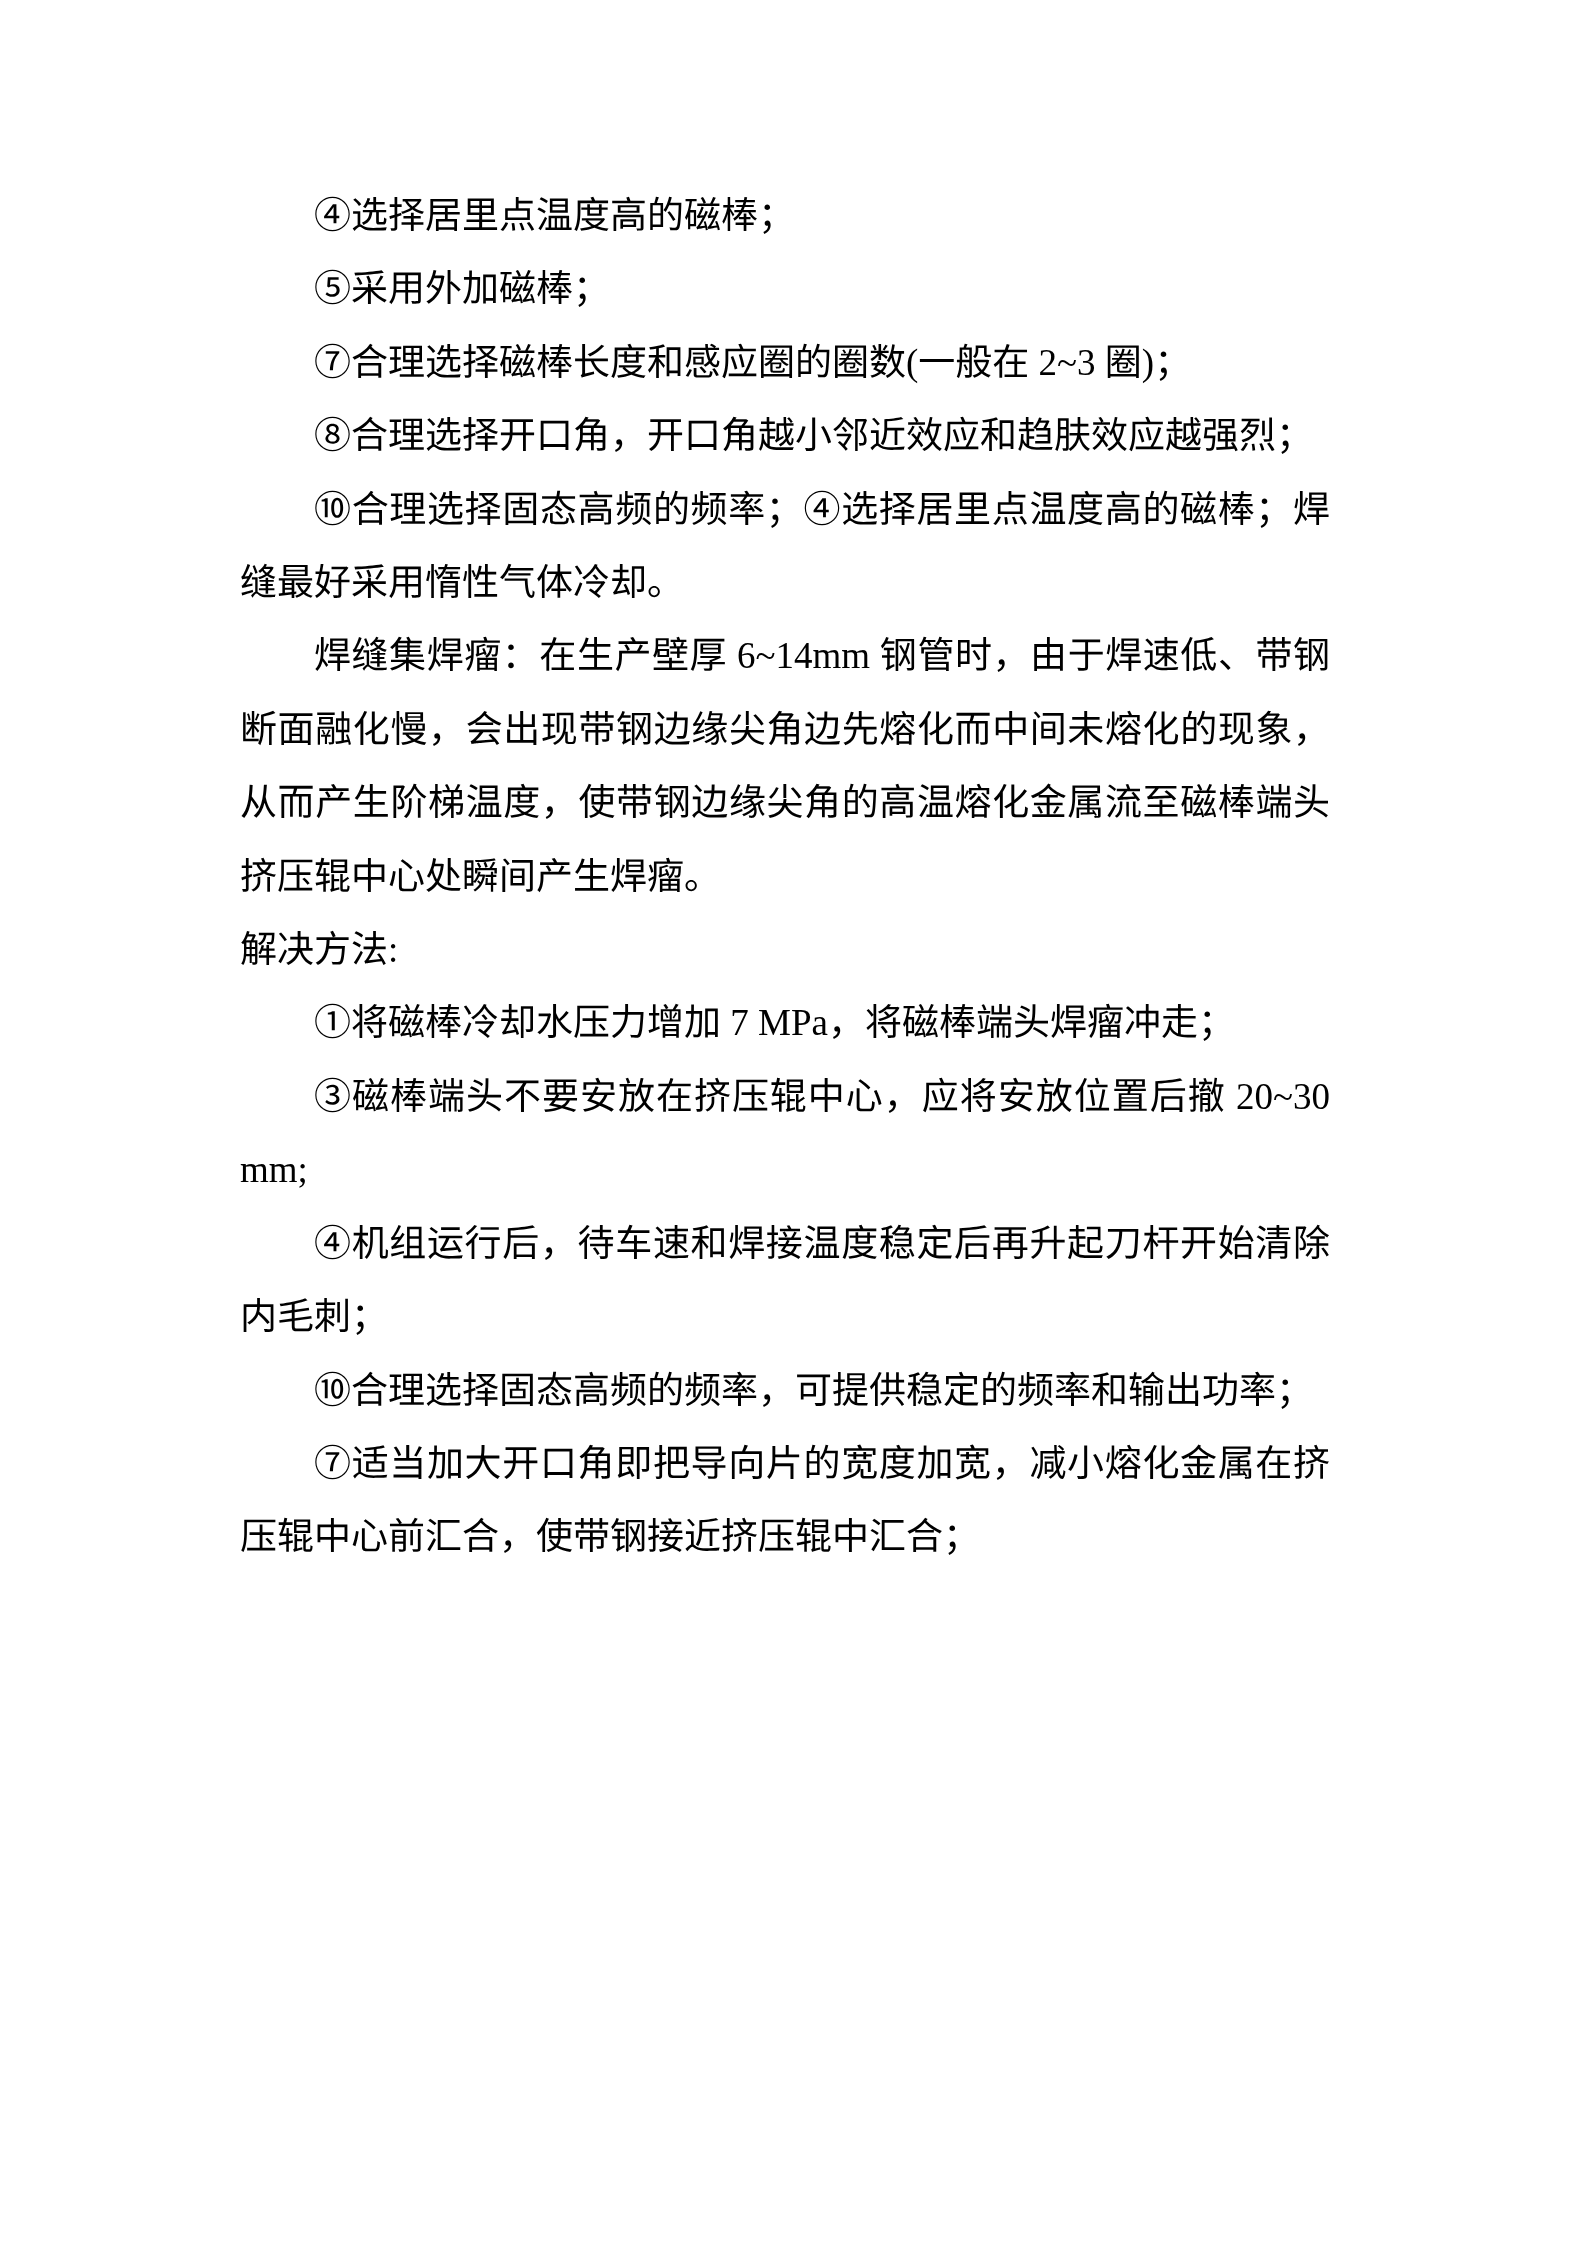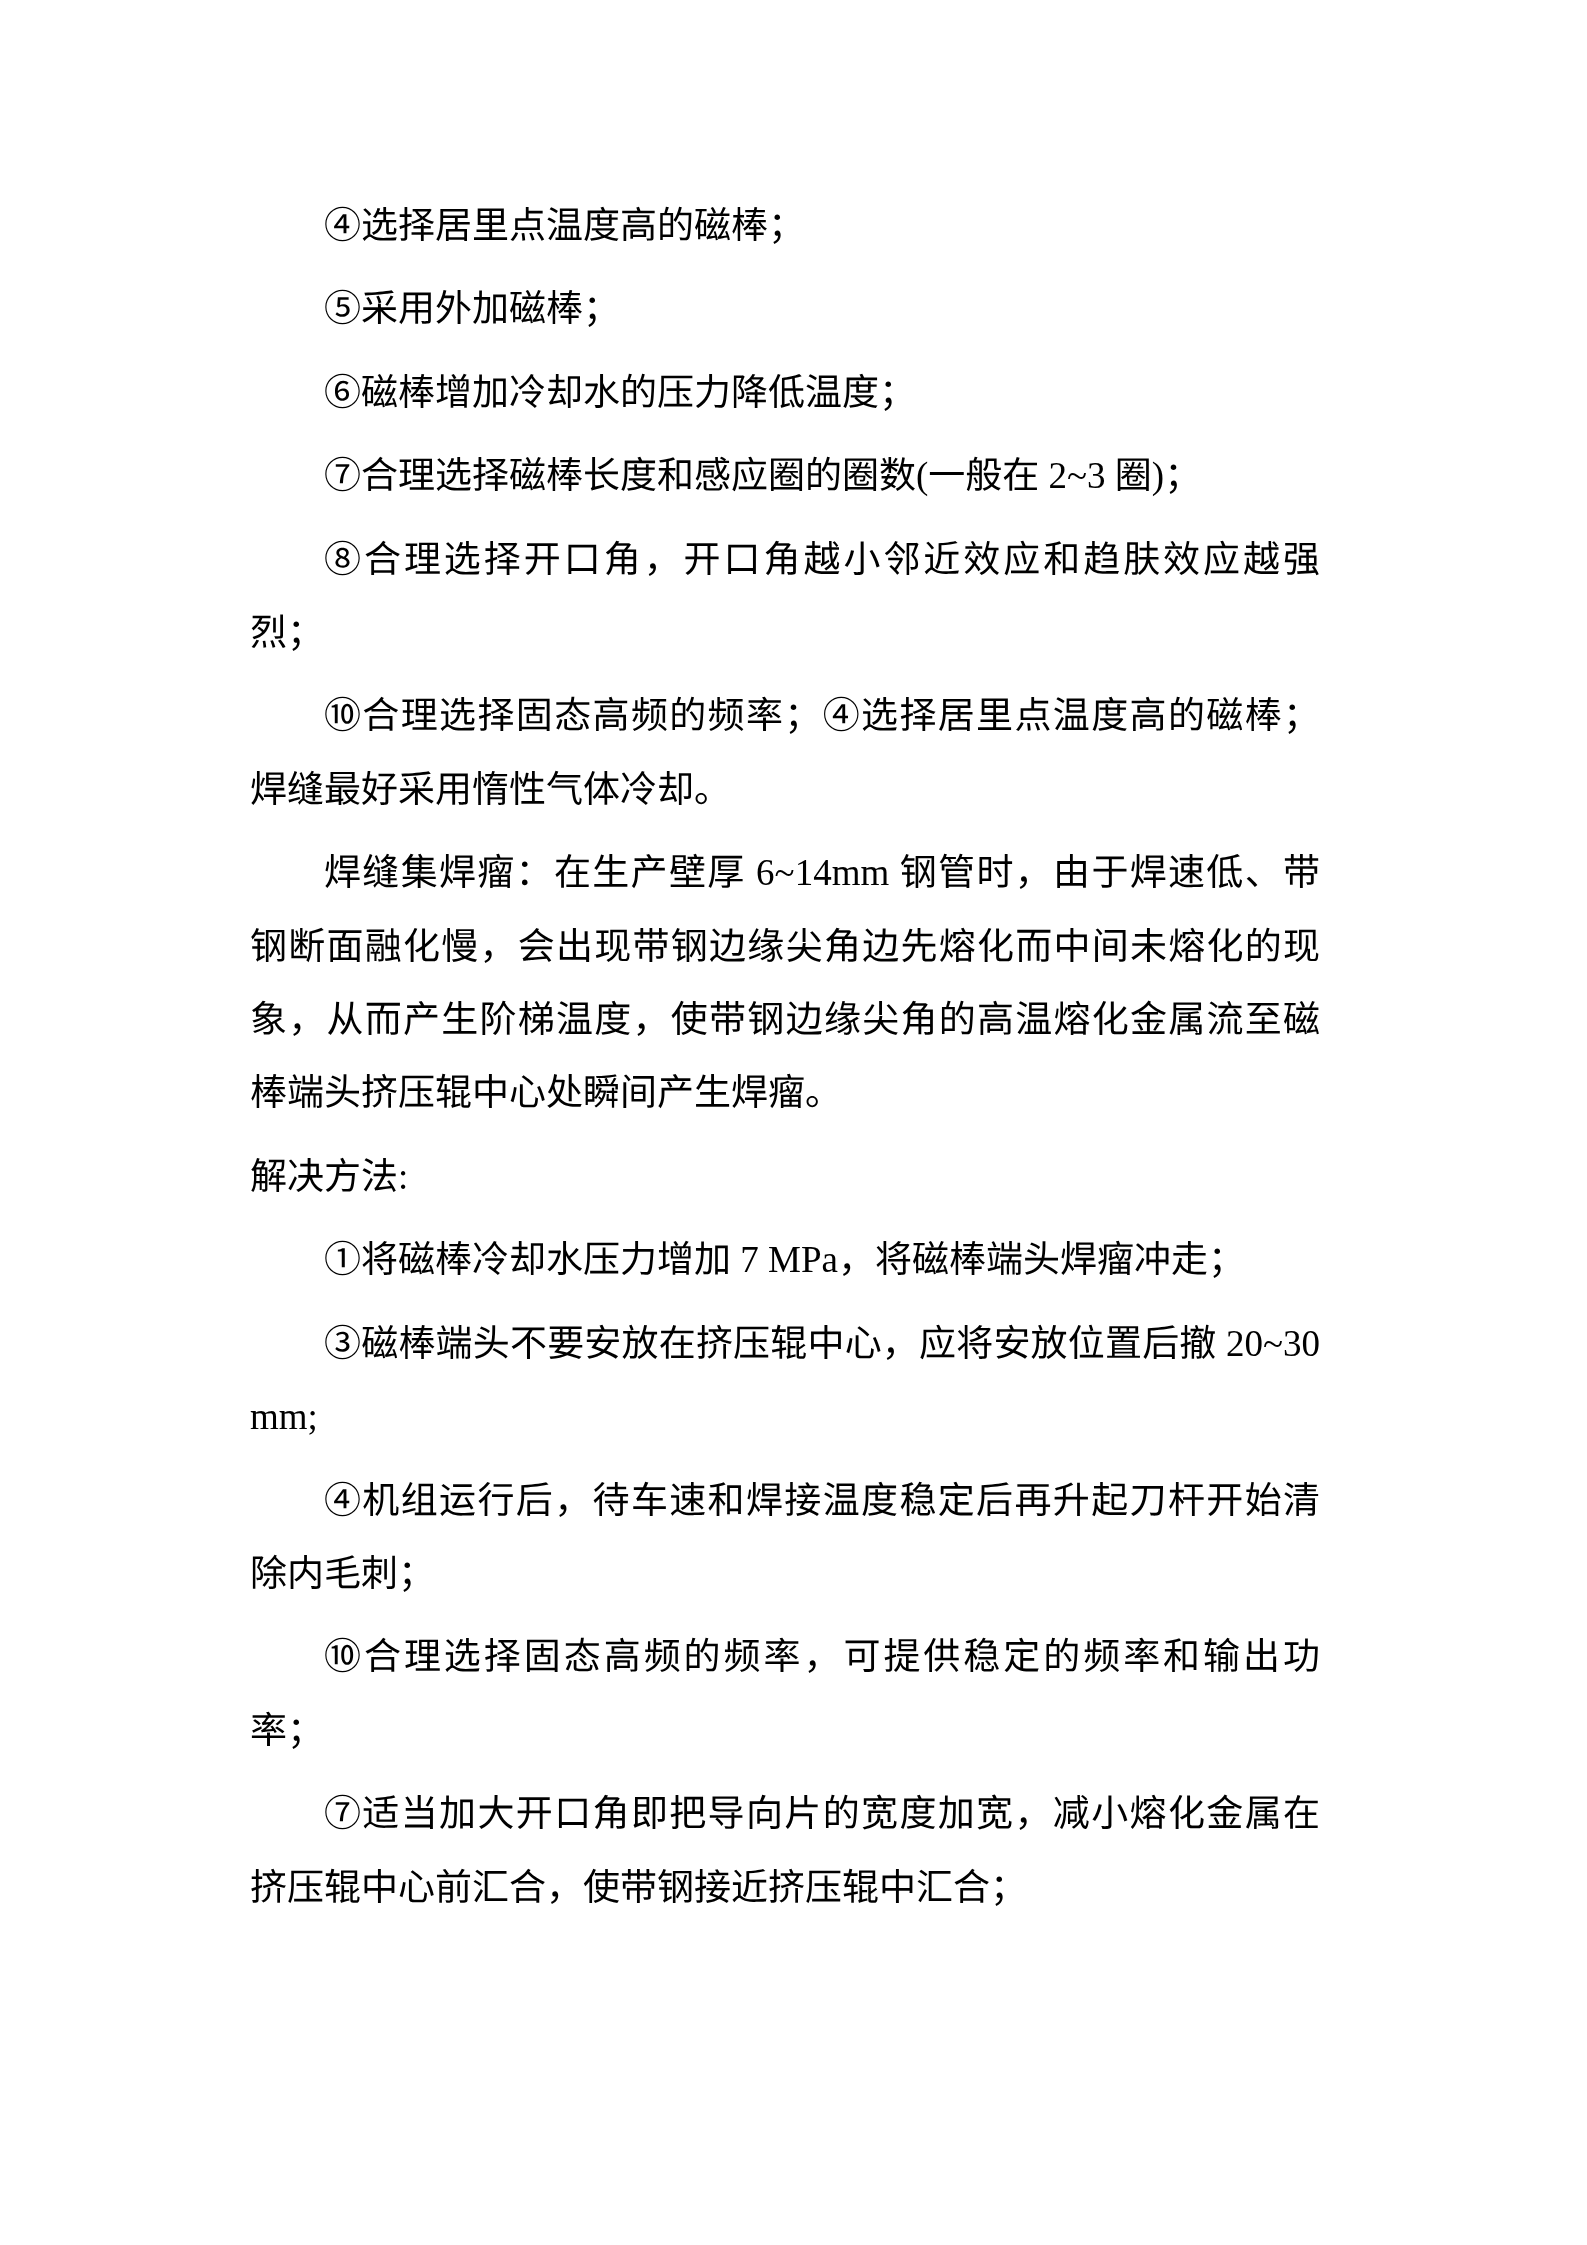--- a/index.html
+++ b/index.html
@@ -21,36 +21,35 @@
     width: 1090px;
     font-family: "Liberation Serif", "DejaVu Serif", serif;
     font-size: 37px;
     line-height: 73.4px;
     color: #000000;
     text-align: justify;
     line-break: strict;
     letter-spacing: 0;
   }
   .para {
-    margin: 10px;
+    margin: 0;
     padding: 0;
     text-indent: 0;
   }
   .para.indent {
     text-indent: 2em;
   }
 </style>
 </head>
 <body style="background: rgb(255, 255, 255);">
 
 <div class="page">
   <div class="content" id="doc-body" style="color: rgb(0, 0, 0);">
       <p class="para indent">④选择居里点温度高的磁棒；</p>
       <p class="para indent">⑤采用外加磁棒；</p>
-      <p class="para indent">⑥磁棒增加冷却水的压力降低温度；</p>
       <p class="para indent">⑦合理选择磁棒长度和感应圈的圈数(一般在 2~3 圈)；</p>
       <p class="para indent">⑧合理选择开口角，开口角越小邻近效应和趋肤效应越强烈；</p>
       <p class="para indent">⑩合理选择固态高频的频率；④选择居里点温度高的磁棒；焊缝最好采用惰性气体冷却。</p>
       <p class="para indent">焊缝集焊瘤：在生产壁厚 6~14mm 钢管时，由于焊速低、带钢断面融化慢，会出现带钢边缘尖角边先熔化而中间未熔化的现象，从而产生阶梯温度，使带钢边缘尖角的高温熔化金属流至磁棒端头挤压辊中心处瞬间产生焊瘤。</p>
       <p class="para">解决方法:</p>
       <p class="para indent">①将磁棒冷却水压力增加 7 MPa，将磁棒端头焊瘤冲走；</p>
       <p class="para indent">③磁棒端头不要安放在挤压辊中心，应将安放位置后撤 20~30 mm;</p>
       <p class="para indent">④机组运行后，待车速和焊接温度稳定后再升起刀杆开始清除内毛刺；</p>
       <p class="para indent">⑩合理选择固态高频的频率，可提供稳定的频率和输出功率；</p>
       <p class="para indent">⑦适当加大开口角即把导向片的宽度加宽，减小熔化金属在挤压辊中心前汇合，使带钢接近挤压辊中汇合；</p>

